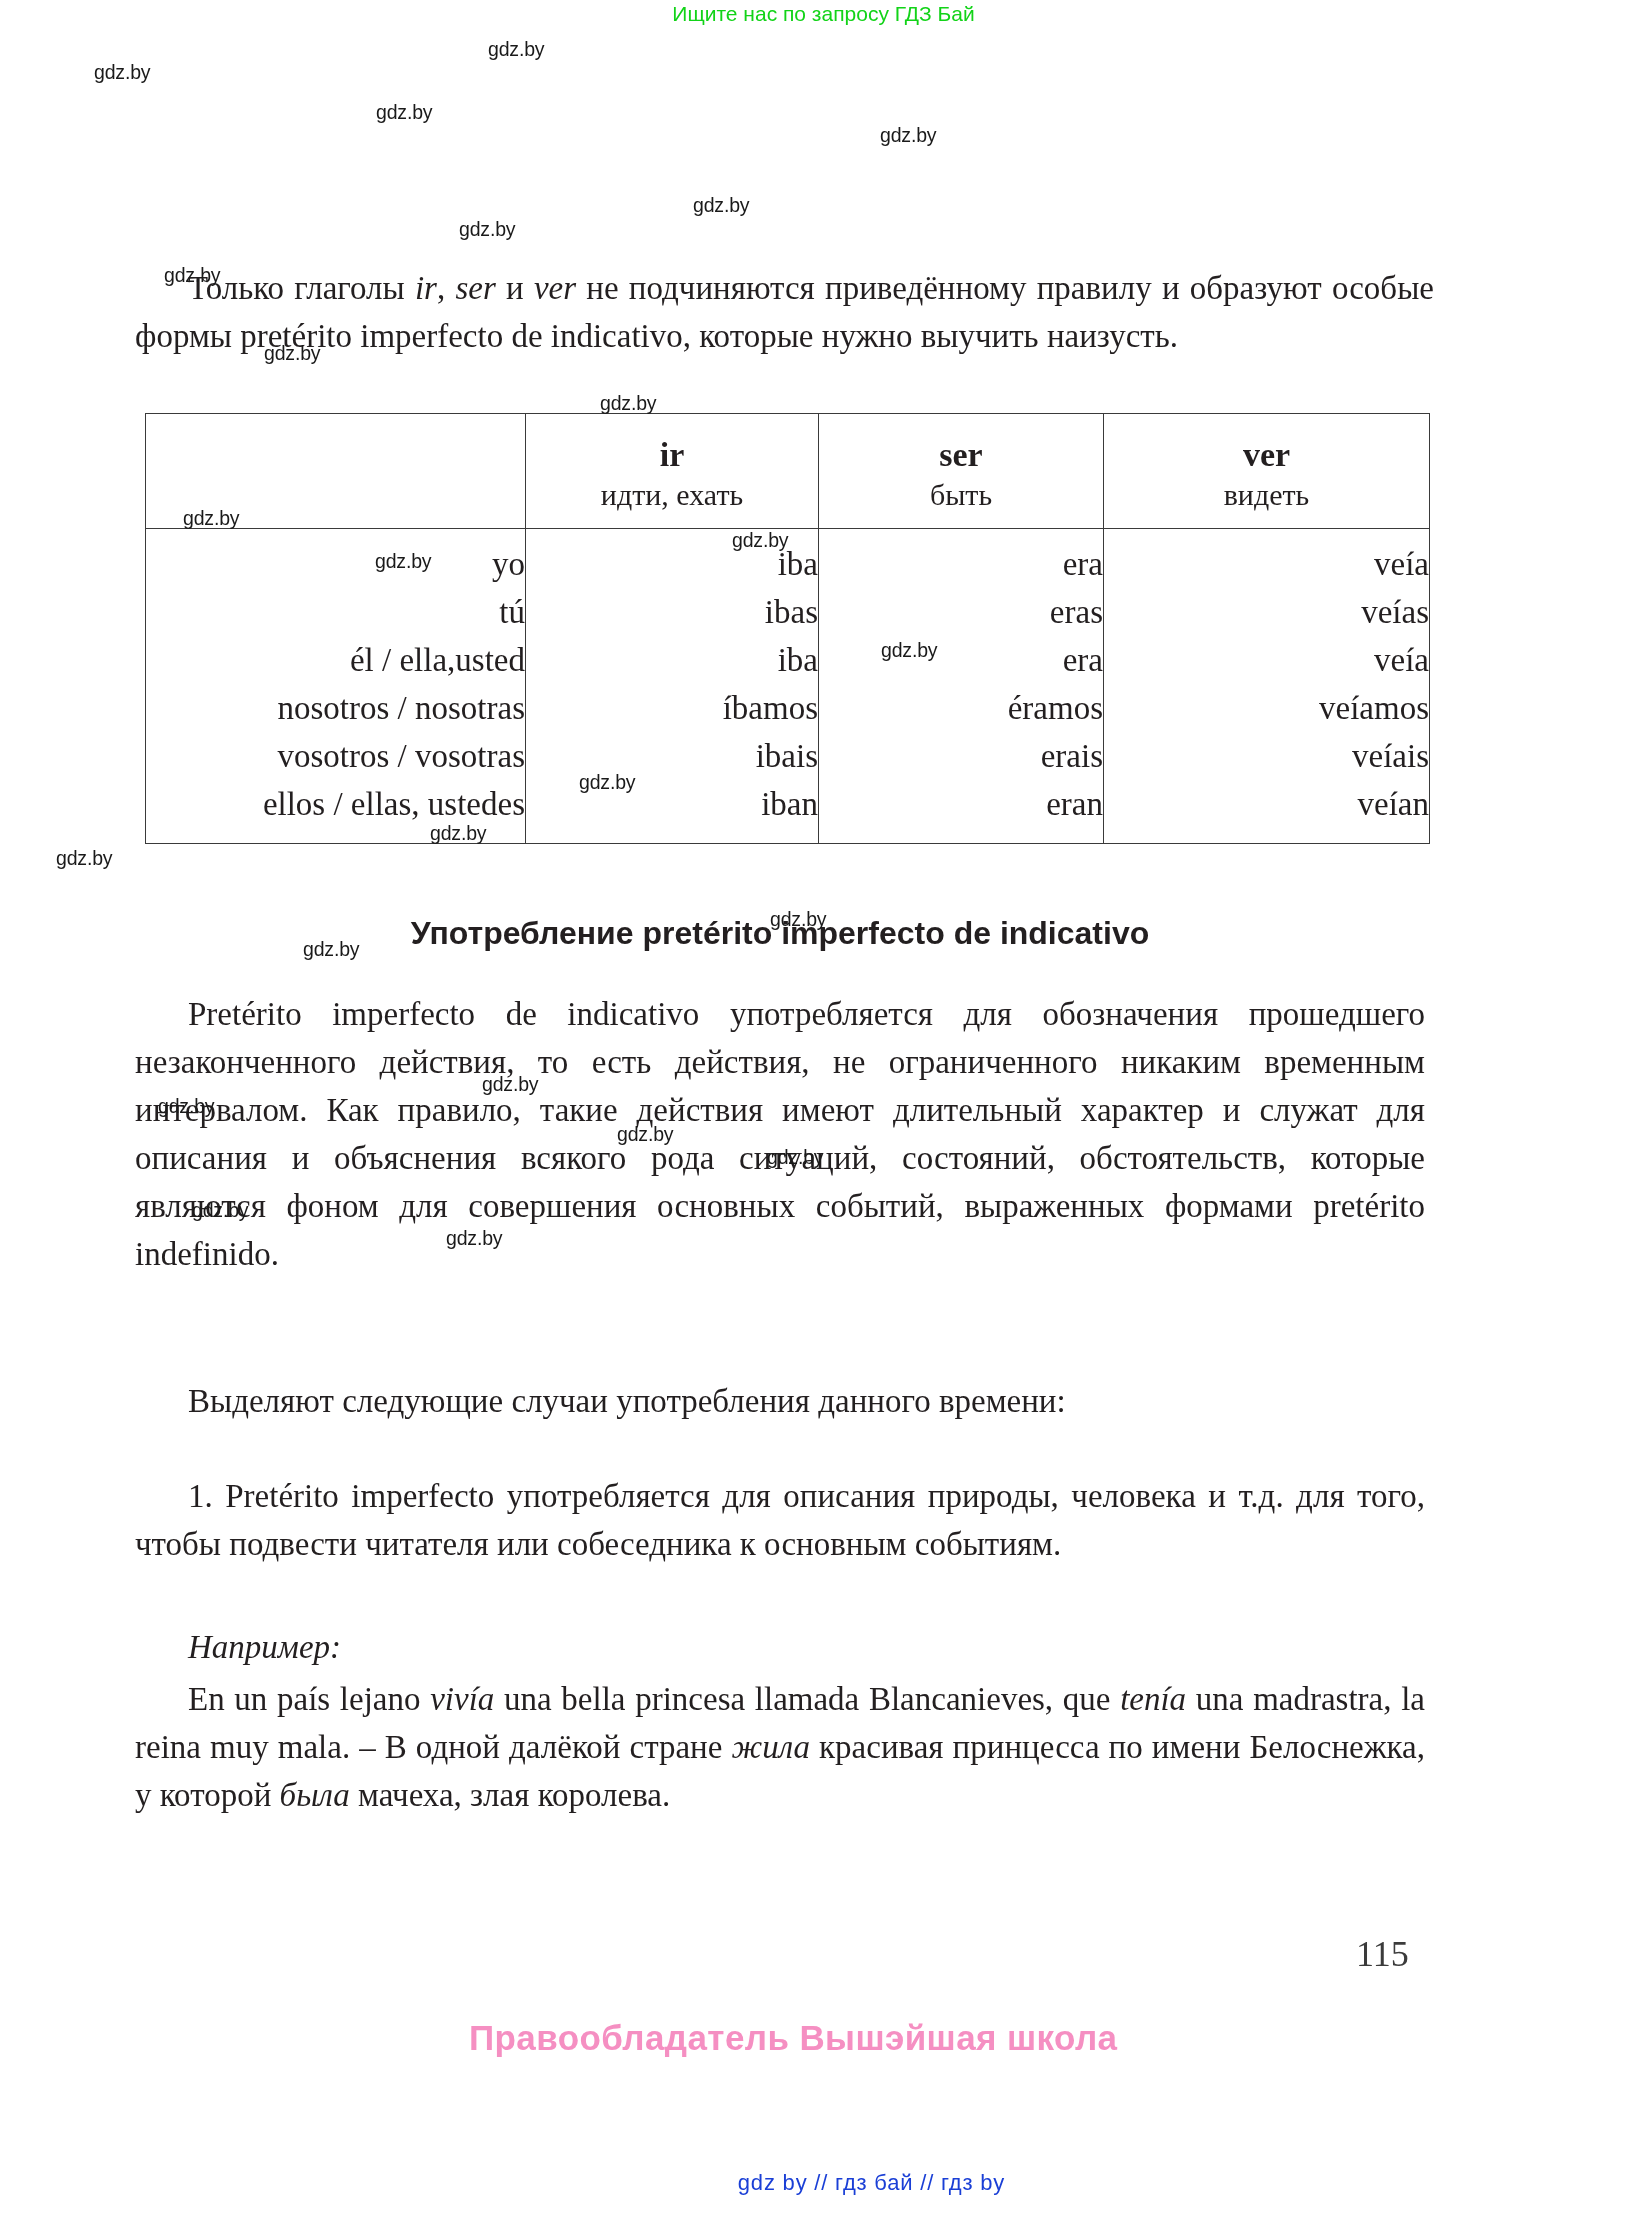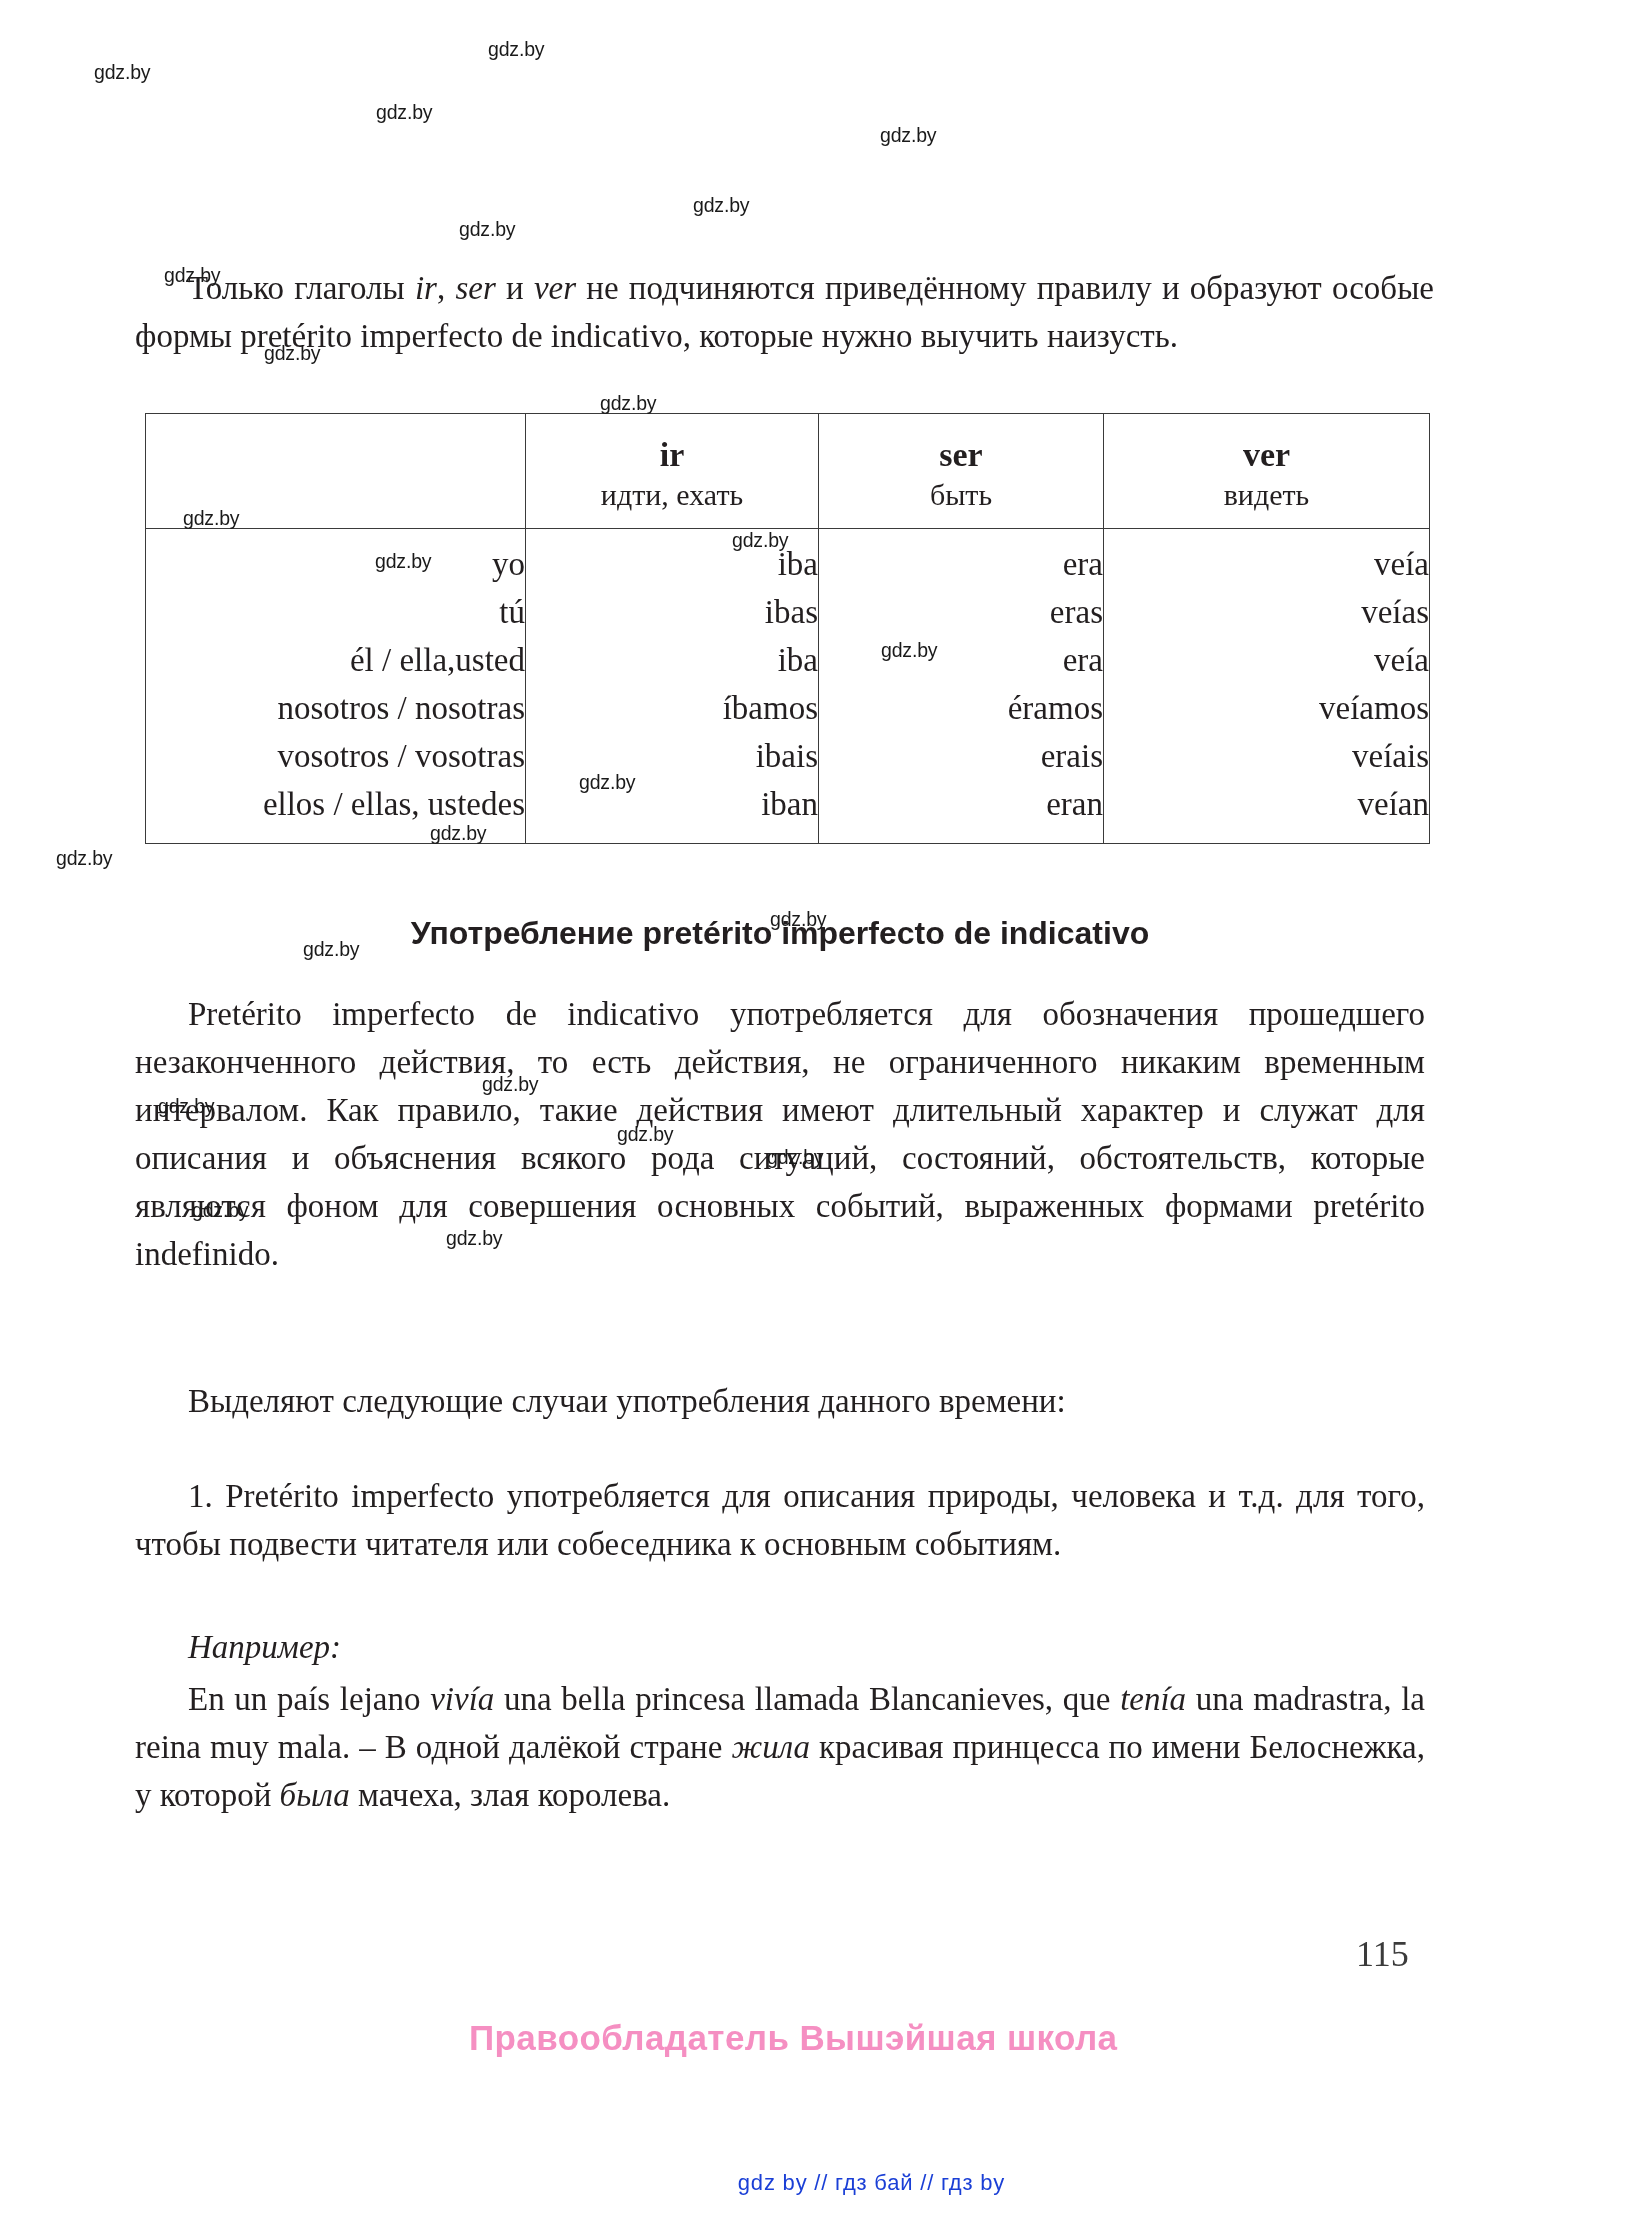--- a/index.html
+++ b/index.html
@@ -146,20 +146,21 @@
     font-size: 36px;
     color: #3b3b3b;
     font-family: "Liberation Serif", "DejaVu Serif", serif;
   }
 </style>
 </head>
 <body>
 
 <div id="page">
 
+  <div class="wm-top-green">Ищите нас по запросу ГДЗ Бай</div>
 
   <div class="para block-text indent" style="top: 256px; width: 1299px; left: 135px; margin-top: 8px;">
     <span>Только глаголы </span><i>ir</i><span>, </span><i>ser</i><span> и </span><i>ver</i><span> не подчиняются приведённому правилу и образуют особые формы pretérito imperfecto de indicativo, которые нужно выучить наизусть.</span>
   </div>
 
   <table class="conj-table">
     <tbody>
         <tr>
       <td class="hdr" style="width: 379px;"></td>
       <td class="hdr" style="width: 292px;">

